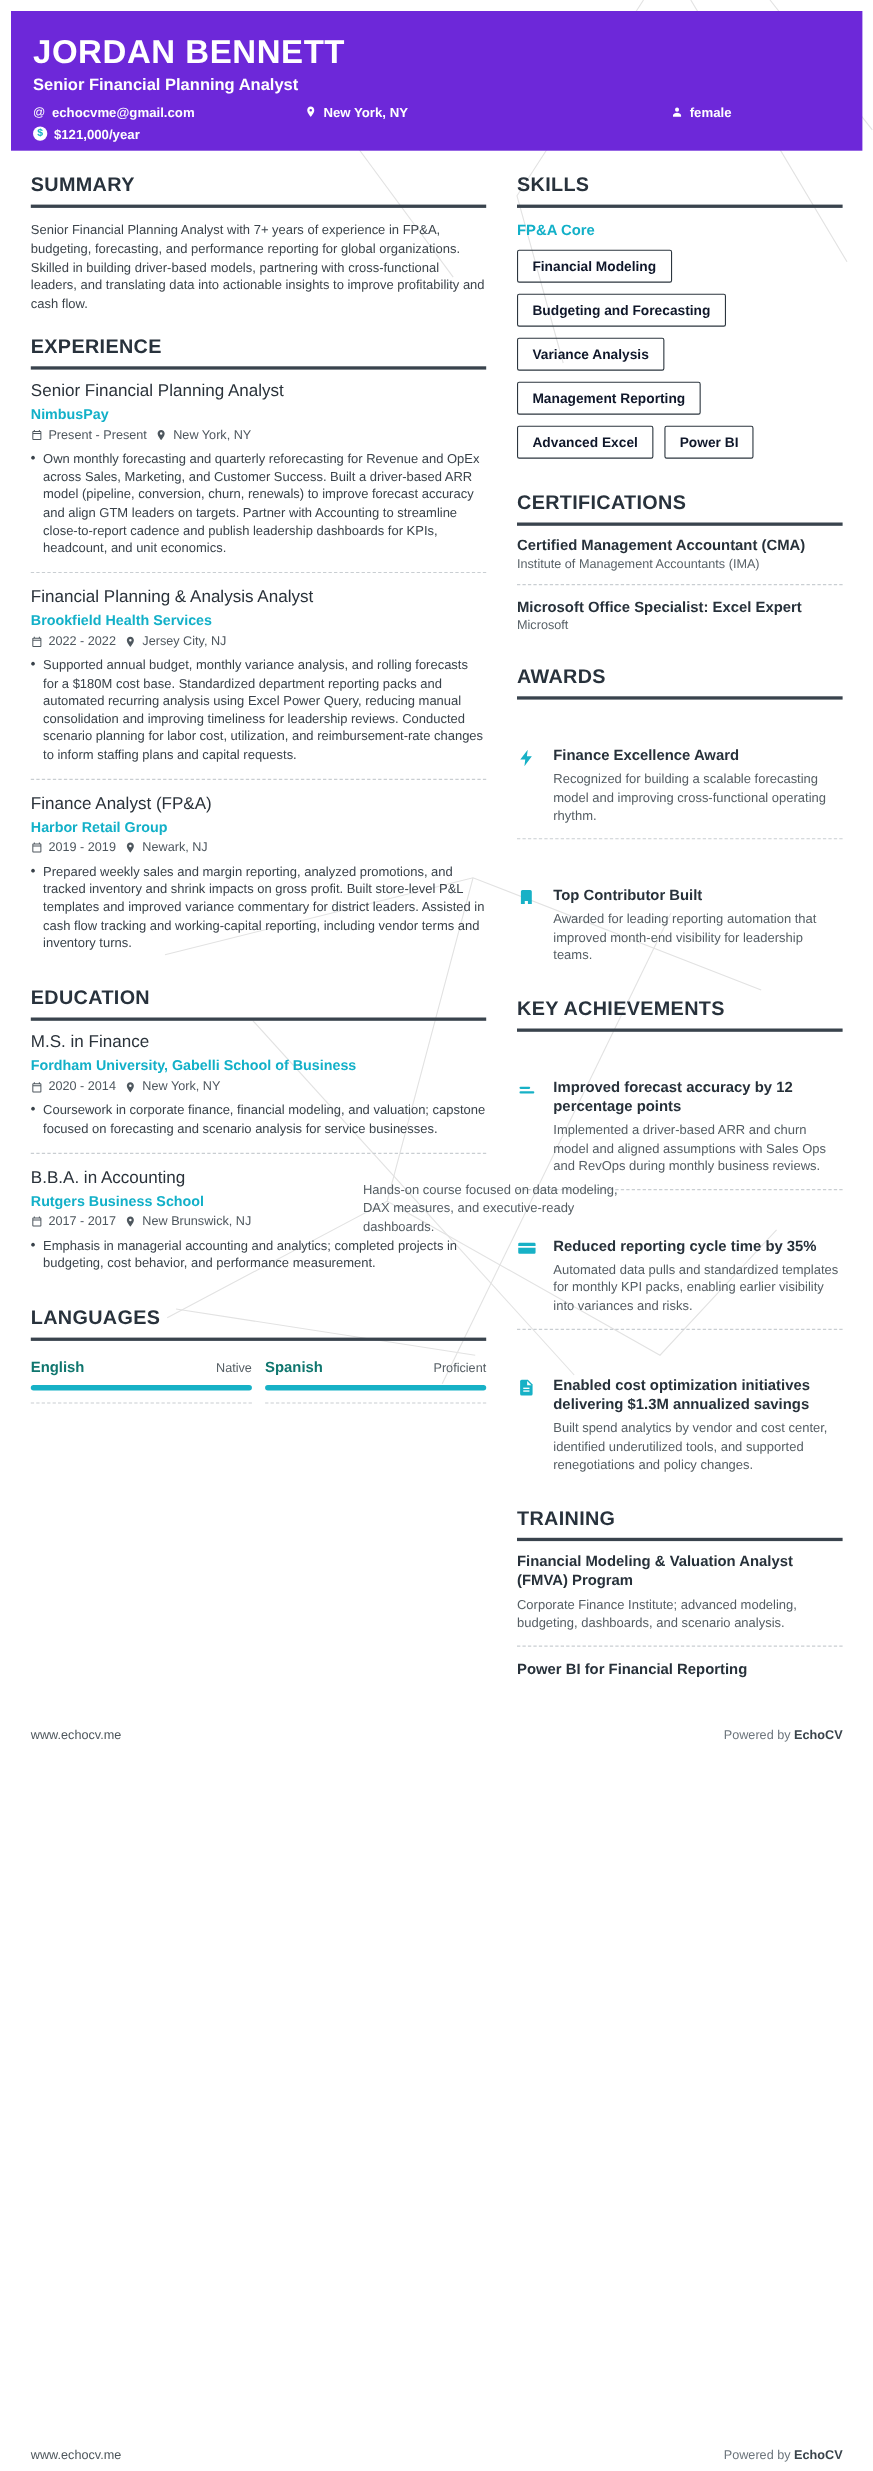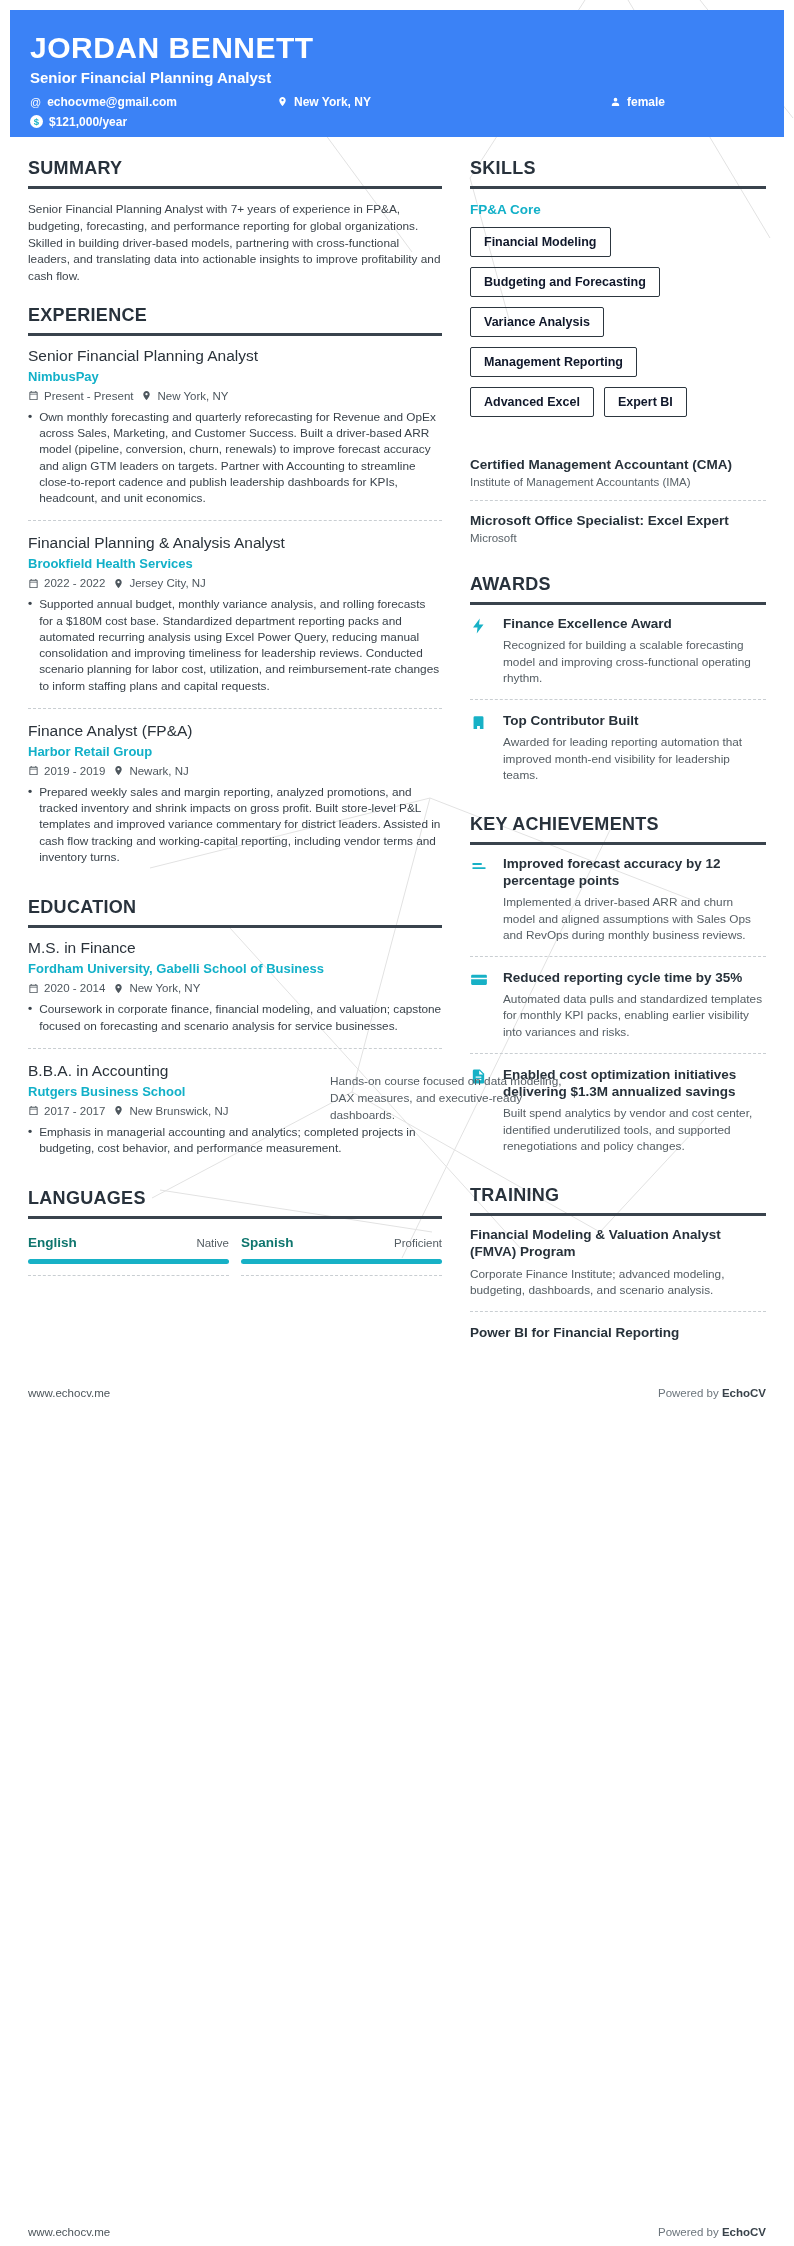--- a/index.html
+++ b/index.html
@@ -5,21 +5,21 @@
   html,body { margin:0; padding:0; background:#ffffff; }
   .page {
     position:relative; width:794px; height:2246px; background:#fff;
     font-family:"Liberation Sans", sans-serif; overflow:hidden; margin:0 auto;
   }
   .decor { position:absolute; inset:0; z-index:0; pointer-events:none; }
 
   
   .hdr {
     position:absolute; top:10px; left:10px; right:10px; height:127px;
-    background:#3b82f6; color:#fff; box-sizing:border-box;
+    background:#6d28d9; color:#fff; box-sizing:border-box;
     padding:22px 20px 0 20px; z-index:2;
   }
   .hdr h1 { margin:0; font-size:30px; font-weight:800; letter-spacing:0.5px; line-height:1.05; }
   .hdr .role { font-size:15px; font-weight:700; margin-top:5px; }
   .contact-row { display:flex; align-items:center; margin-top:9px; font-size:12px; font-weight:700; }
   .contact-row + .contact-row { margin-top:6px; }
   .c-item { display:flex; align-items:center; gap:6px; }
   .c-email { width:247px; }
   .c-loc { width:333px; }
   .glyph-at::before { content:"@"; font-size:11px; font-weight:400; }
@@ -71,21 +71,21 @@
     font-size:12.5px; font-weight:700; padding:7px 13px; margin-bottom:10px;
     border-radius:2px; white-space:nowrap;
   }
 
   
   .cert { padding:10px 0; }
   .cert-name { font-size:13.5px; font-weight:700; color:#27313a; }
   .cert-issuer { font-size:11.5px; color:#5a6369; margin-top:4px; }
 
   
-  .ach { display:flex; gap:14px; padding:10px 0; }
+  .ach { display:flex; gap:14px; padding:10px 0;margin-top:32px; }
   .ach-ic { flex:none; width:19px; color:#17b1c6; padding-top:2px; }
   .ach-title { font-size:13.5px; font-weight:700; color:#27313a; line-height:1.28; }
   .ach-desc { font-size:11.8px; color:#545d63; line-height:1.4; margin-top:5px; }
 
   
   .trn { padding:10px 0; }
   .trn-title { font-size:13.5px; font-weight:700; color:#27313a; line-height:1.3; }
   .trn-desc { font-size:11.8px; color:#545d63; line-height:1.4; margin-top:5px; }
 
   
@@ -351,25 +351,26 @@
           <span class="skill-box">Budgeting and Forecasting</span>
         </div>
         <div class="skill-row">
           <span class="skill-box">Variance Analysis</span>
         </div>
         <div class="skill-row">
           <span class="skill-box">Management Reporting</span>
         </div>
         <div class="skill-row">
           <span class="skill-box">Advanced Excel</span>
-          <span class="skill-box">Expert BI</span>
-        </div>
-      </section>
-
-      <section>
+          <span class="skill-box">Power BI</span>
+        </div>
+      </section>
+
+      <section>
+        <h2 class="sec-h">CERTIFICATIONS</h2>
         <div class="cert">
           <div class="cert-name">Certified Management Accountant (CMA)</div>
           <div class="cert-issuer">Institute of Management Accountants (IMA)</div>
         </div>
         <div class="dash-div"></div>
         <div class="cert">
           <div class="cert-name">Microsoft Office Specialist: Excel Expert</div>
           <div class="cert-issuer">Microsoft</div>
         </div>
       </section>

